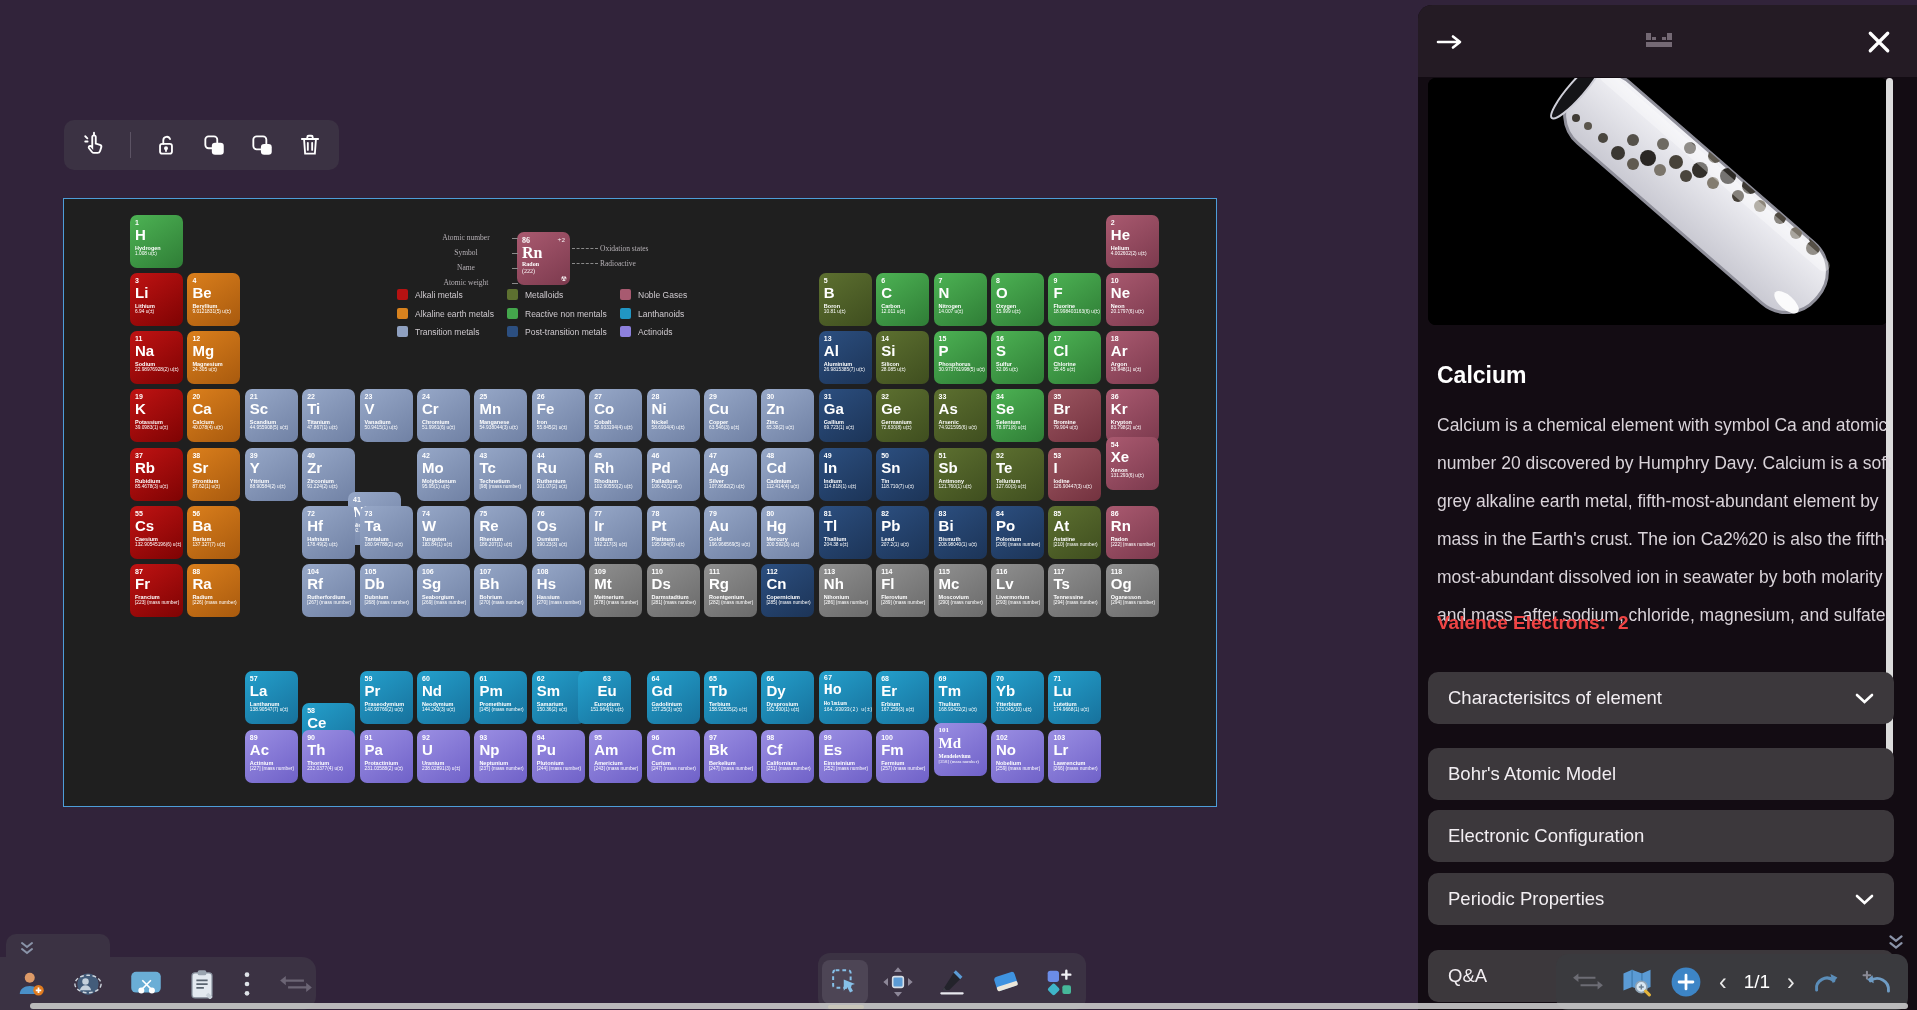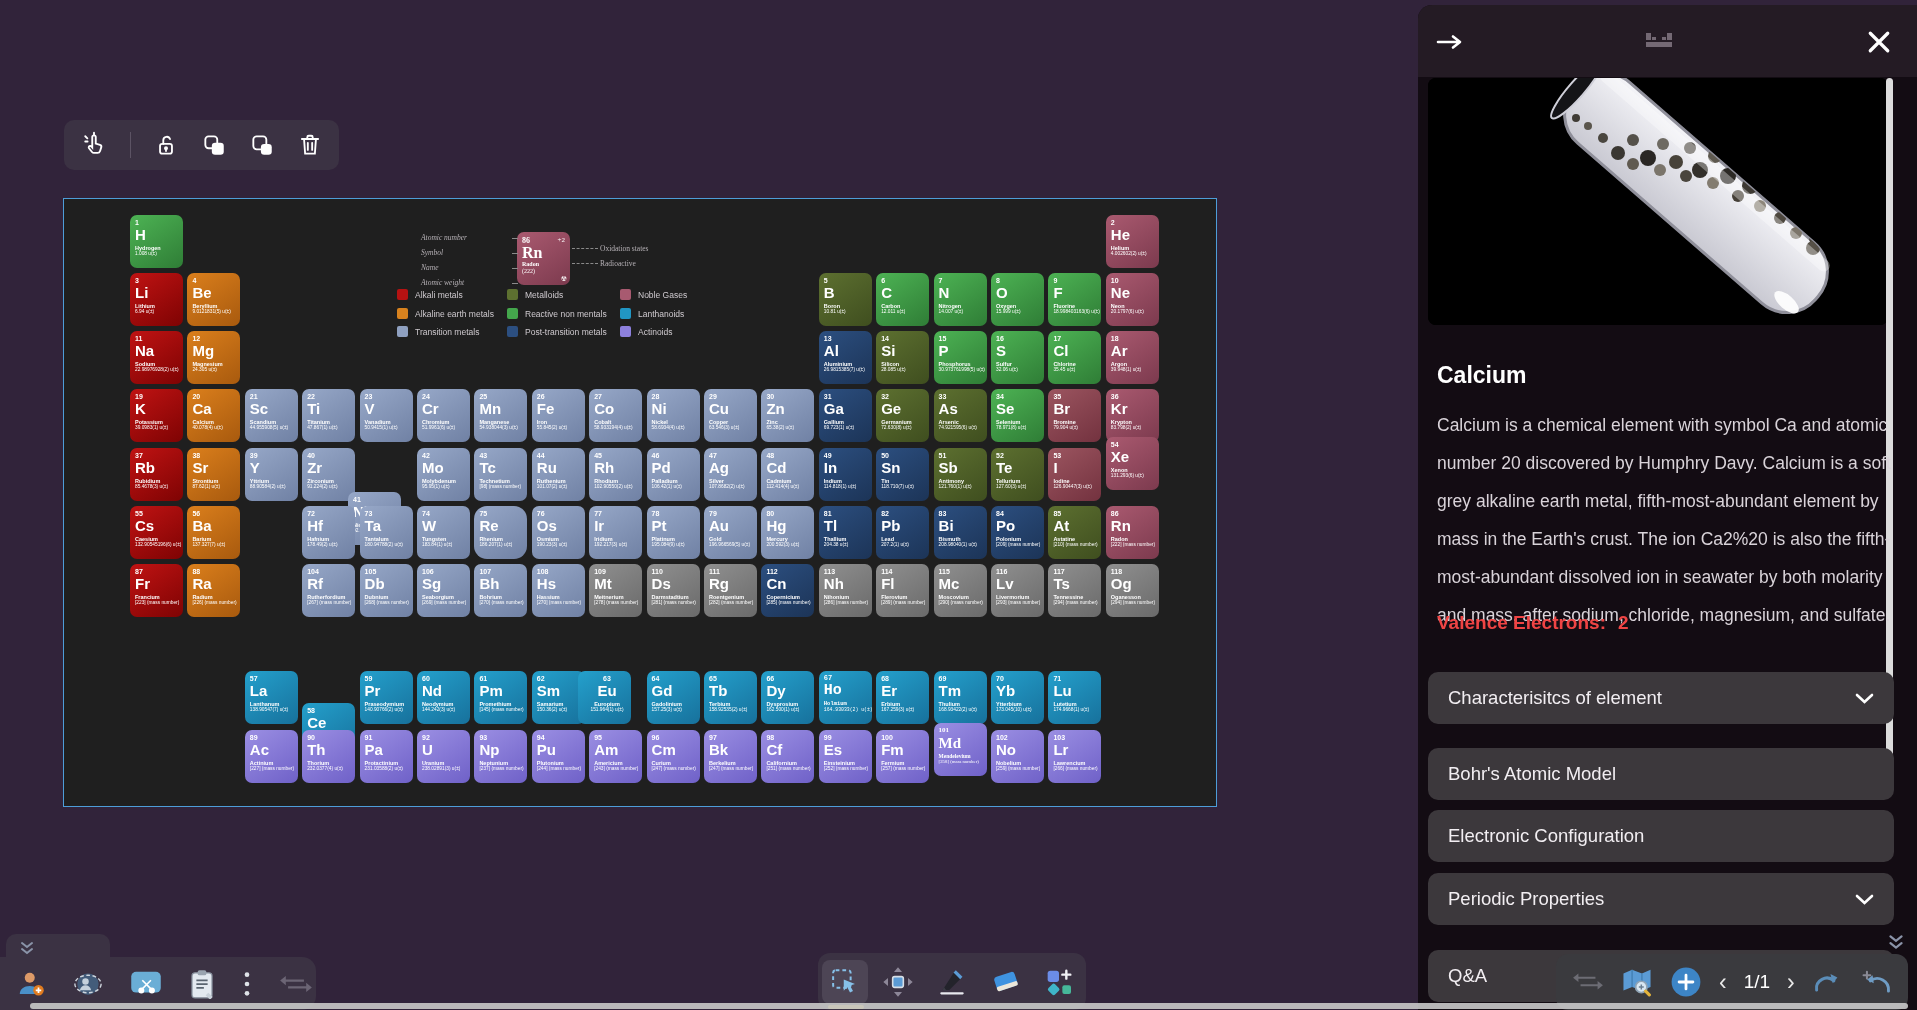--- a/index.html
+++ b/index.html
@@ -26,21 +26,21 @@
   #key-cell{position:absolute;left:453px;top:33px;width:53px;height:53px;border-radius:7px;
             background:linear-gradient(145deg,#aa5a70,#7c3a4e);color:#fff;
             font-family:"Liberation Serif",serif;padding:4px 5px;box-sizing:border-box;}
   #key-cell .kn{font-size:8px;font-weight:bold;float:left;}
   #key-cell .ko{font-size:7px;float:right;}
   #key-cell .ks{clear:both;font-size:16px;font-weight:bold;line-height:16px;}
   #key-cell .knm{font-size:6px;font-weight:bold;line-height:7px;}
   #key-cell .kw{font-size:6px;line-height:7px;}
   #key-cell .kr{position:absolute;right:3px;bottom:2px;font-size:7px;}
   .key-label{position:absolute;font-size:7.5px;color:#b5b0b5;font-family:"Liberation Serif",serif;}
-  .kl-left{width:90px;text-align:left;font-style:italic;}
+  .kl-left{width:90px;text-align:center;}
   .dash{position:absolute;border-top:1px dashed #8a8a8a;}
 
   .lg{position:absolute;display:flex;align-items:center;gap:7px;}
   .lg .sw{width:11px;height:11px;border-radius:2px;}
   .lg .lb{font-size:8.5px;color:#cfcacf;white-space:nowrap;}
 
   
   #tb-bl{left:0;top:957px;width:300px;height:53px;border-radius:0 14px 14px 0;
          gap:27px;padding-left:16px;z-index:25;}
   #tb-bl-tab{position:absolute;left:6px;top:934px;width:92px;height:28px;background:#3b3243;

